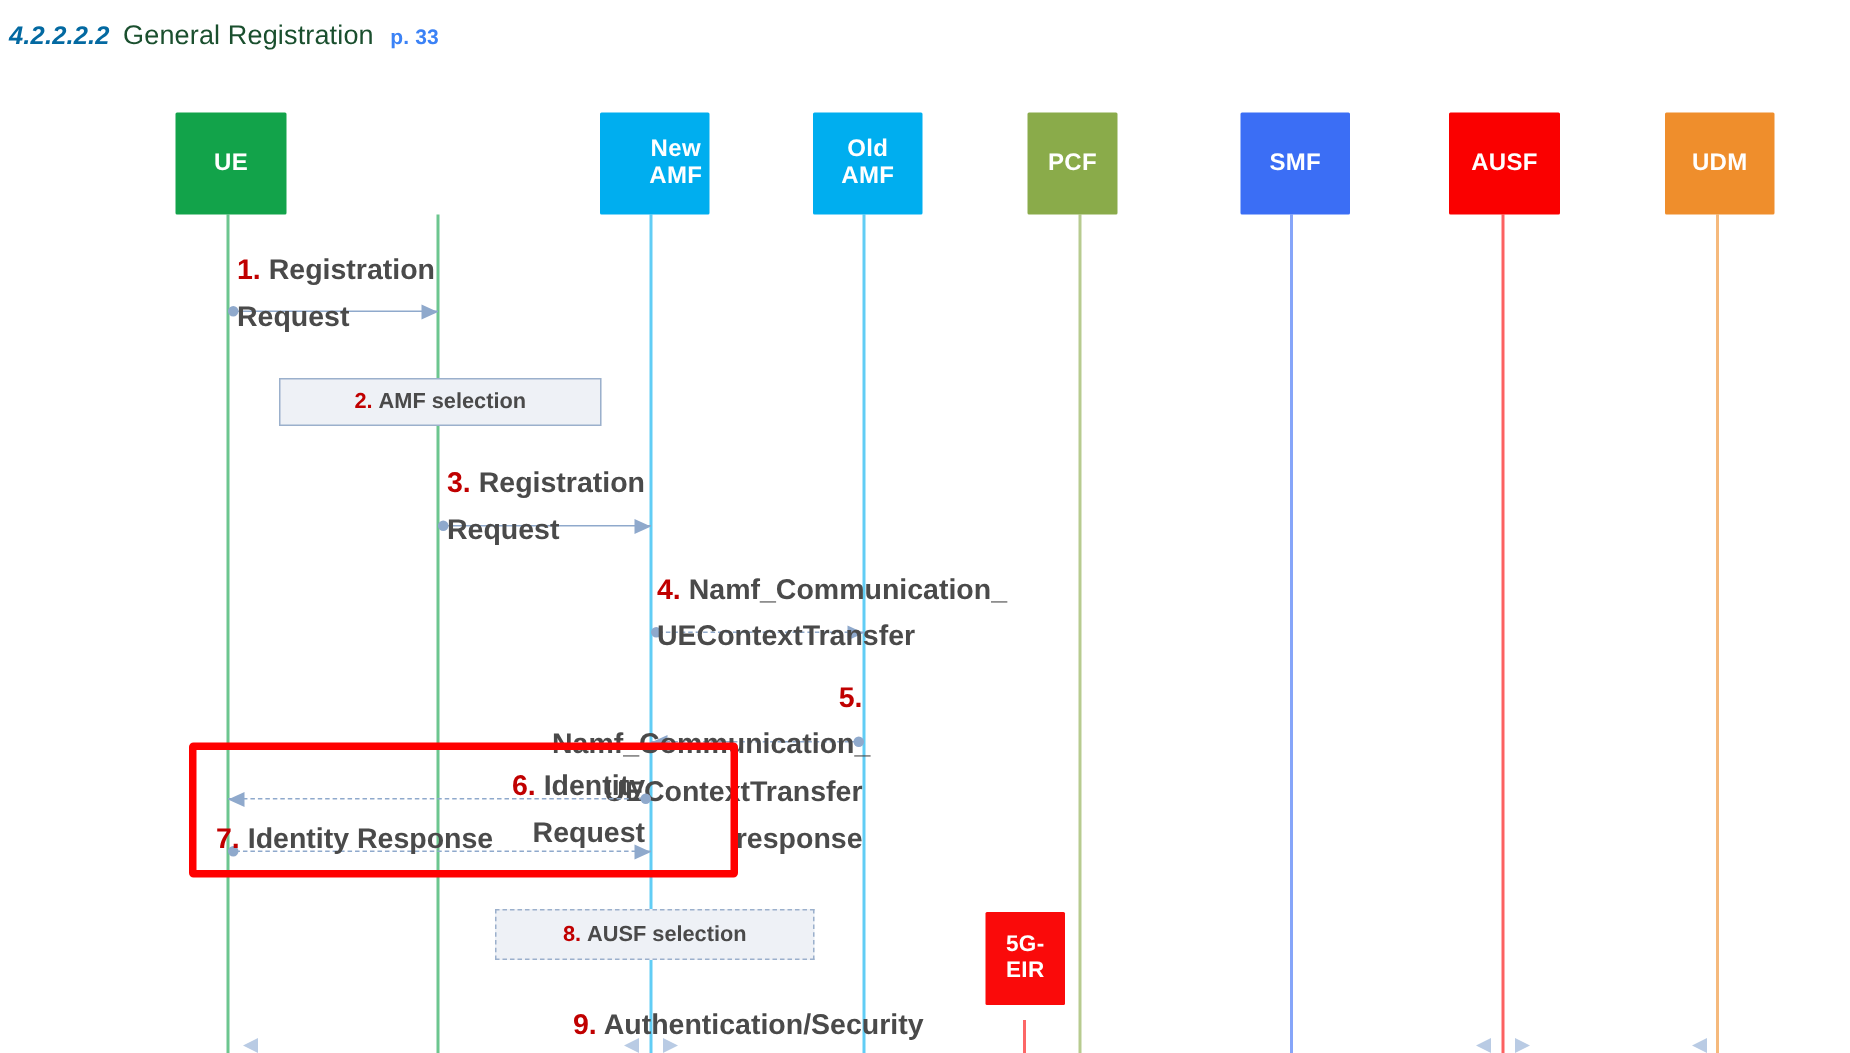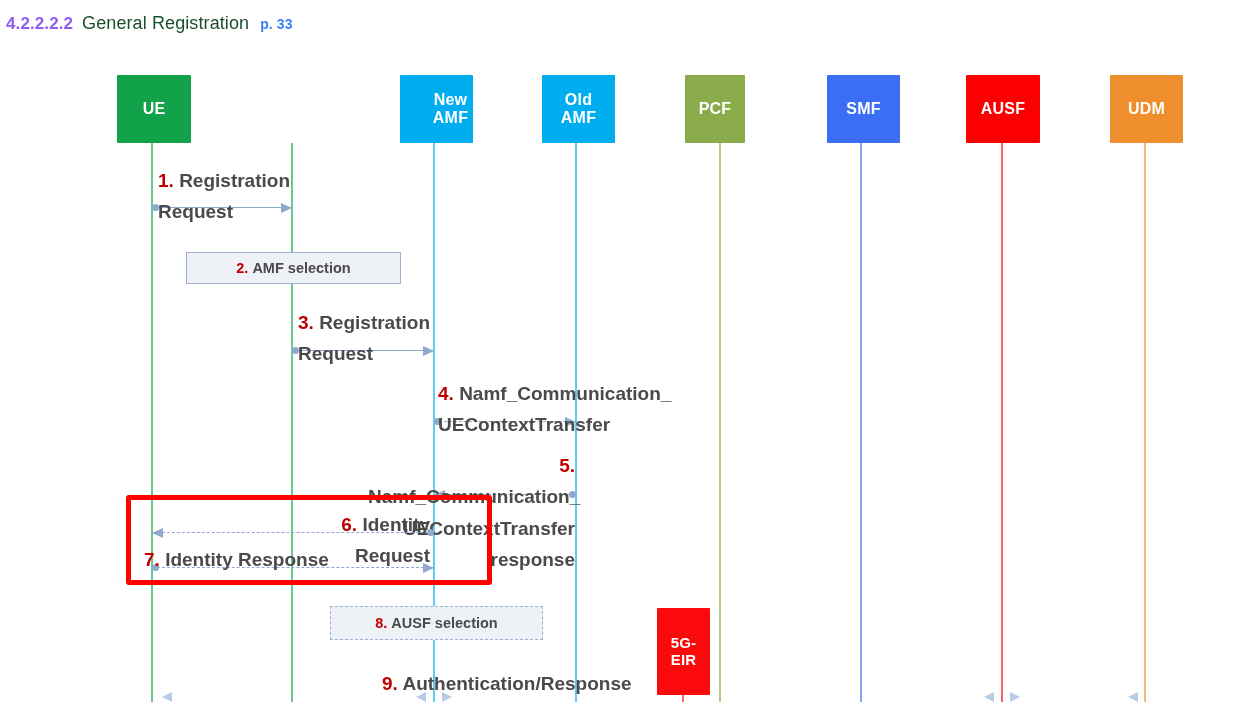--- a/index.html
+++ b/index.html
@@ -19,21 +19,21 @@
   
   #heading {
     position: absolute;
     left: 6px;
     top: 13px;
     white-space: nowrap;
     font-size: 17px;
     font-weight: bold;
     letter-spacing: .1px;
   }
-  #heading .sec-num { color: #8b5cf6; }
+  #heading .sec-num { color: #0369a1; font-style: italic; }
   #heading .sec-title {
     color: #1a4f2e;
     font-weight: normal;
     font-size: 18px;
     margin-left: 9px;
   }
   #heading .sec-page {
     color: #3b82f6;
     font-size: 14px;
     font-weight: bold;
@@ -195,21 +195,21 @@
     </div>
     <div class="actor" style="left: 827px; top: 75px; width: 73px; height: 68px; background: rgb(59, 110, 245);">
       <span class="actor-label">SMF</span>
     </div>
     <div class="actor" style="left: 966px; top: 75px; width: 74px; height: 68px; background: rgb(250, 0, 0);">
       <span class="actor-label">AUSF</span>
     </div>
     <div class="actor" style="left: 1110px; top: 75px; width: 73px; height: 68px; background: rgb(239, 142, 44);">
       <span class="actor-label">UDM</span>
     </div>
-    <div class="actor" style="left: 657px; top: 608px; width: 53px; height: 87px; background: rgb(250, 10, 10); font-size: 15px;">
+    <div class="actor" style="left: 657px; top: 608px; width: 53px; height: 62px; background: rgb(250, 10, 10); font-size: 15px;">
       <span class="actor-label">5G-
 EIR</span>
     </div>
     <div class="note-box solid" style="left: 186px; top: 252px; width: 215px; height: 32px;">
       <span class="num">2.</span>
       <span>AMF selection</span>
     </div>
     <div class="note-box dashed" style="left: 330px; top: 606px; width: 213px; height: 34px;">
       <span class="num">8.</span>
       <span>AUSF selection</span>
@@ -247,21 +247,21 @@
       <div class="dot"></div>
       <div class="head"></div>
     </div>
     <div class="msg-label right-align" style="left: 280px; top: 509px; width: 150px;"><span class="num">6.</span><span> Identity Request</span></div>
     <div class="arrow dashed to-right" style="left: 152px; top: 563px; width: 282px;">
       <div class="shaft"></div>
       <div class="dot"></div>
       <div class="head"></div>
     </div>
     <div class="msg-label" style="left: 144px; top: 544px;"><span class="num">7.</span><span> Identity Response</span></div>
-    <div class="msg-label" style="left: 382px; top: 668px;"><span class="num">9.</span><span> Authentication/Response</span></div>
+    <div class="msg-label" style="left: 382px; top: 668px;"><span class="num">9.</span><span> Authentication/Security</span></div>
     <div class="stub left-head" style="left: 162px; top: 692px;"></div>
     <div class="stub left-head" style="left: 416px; top: 692px;"></div>
     <div class="stub right-head" style="left: 442px; top: 692px;"></div>
     <div class="stub left-head" style="left: 984px; top: 692px;"></div>
     <div class="stub right-head" style="left: 1010px; top: 692px;"></div>
     <div class="stub left-head" style="left: 1128px; top: 692px;"></div>
     <div id="highlight" style="left: 126px; top: 495px; width: 366px; height: 90px;"></div>
   </div>
 
 </body></html>

